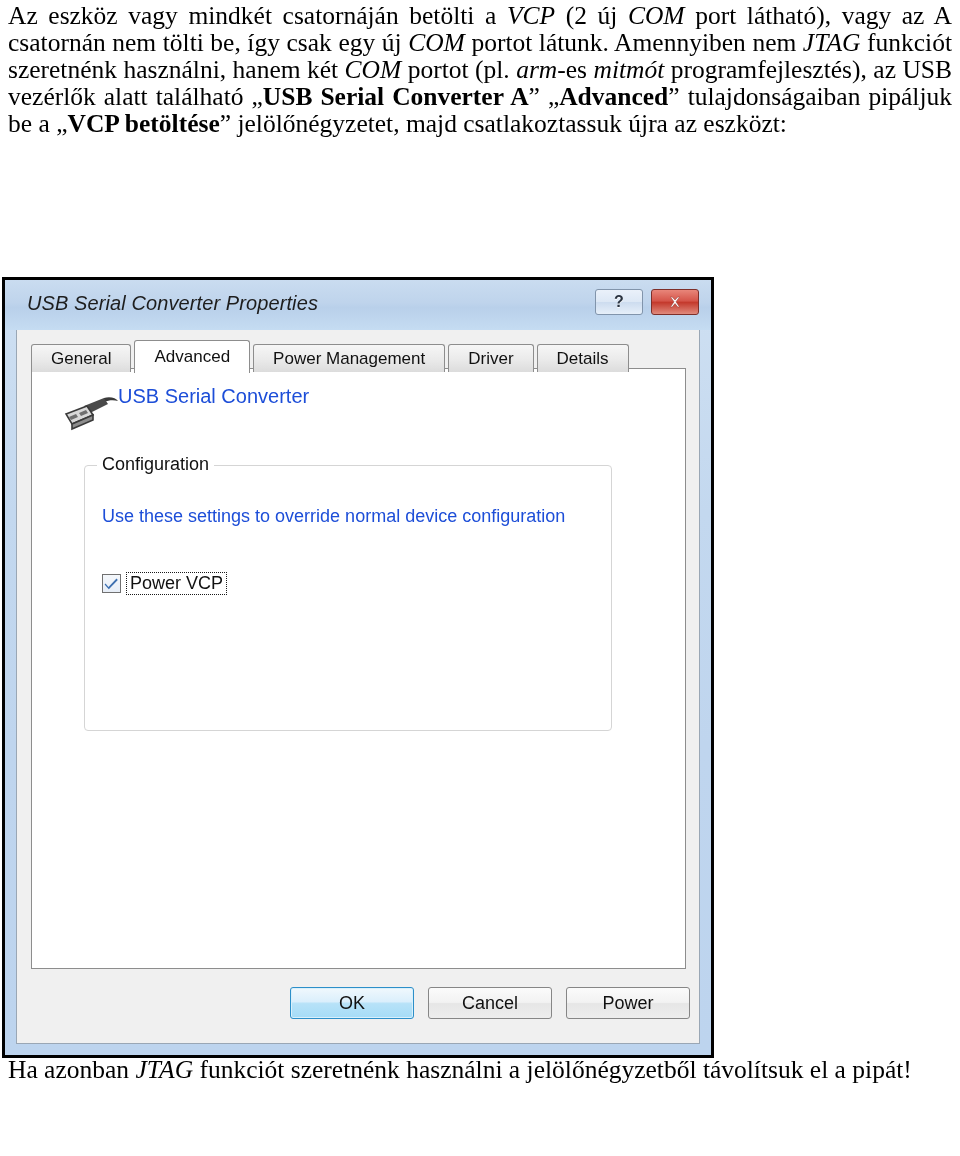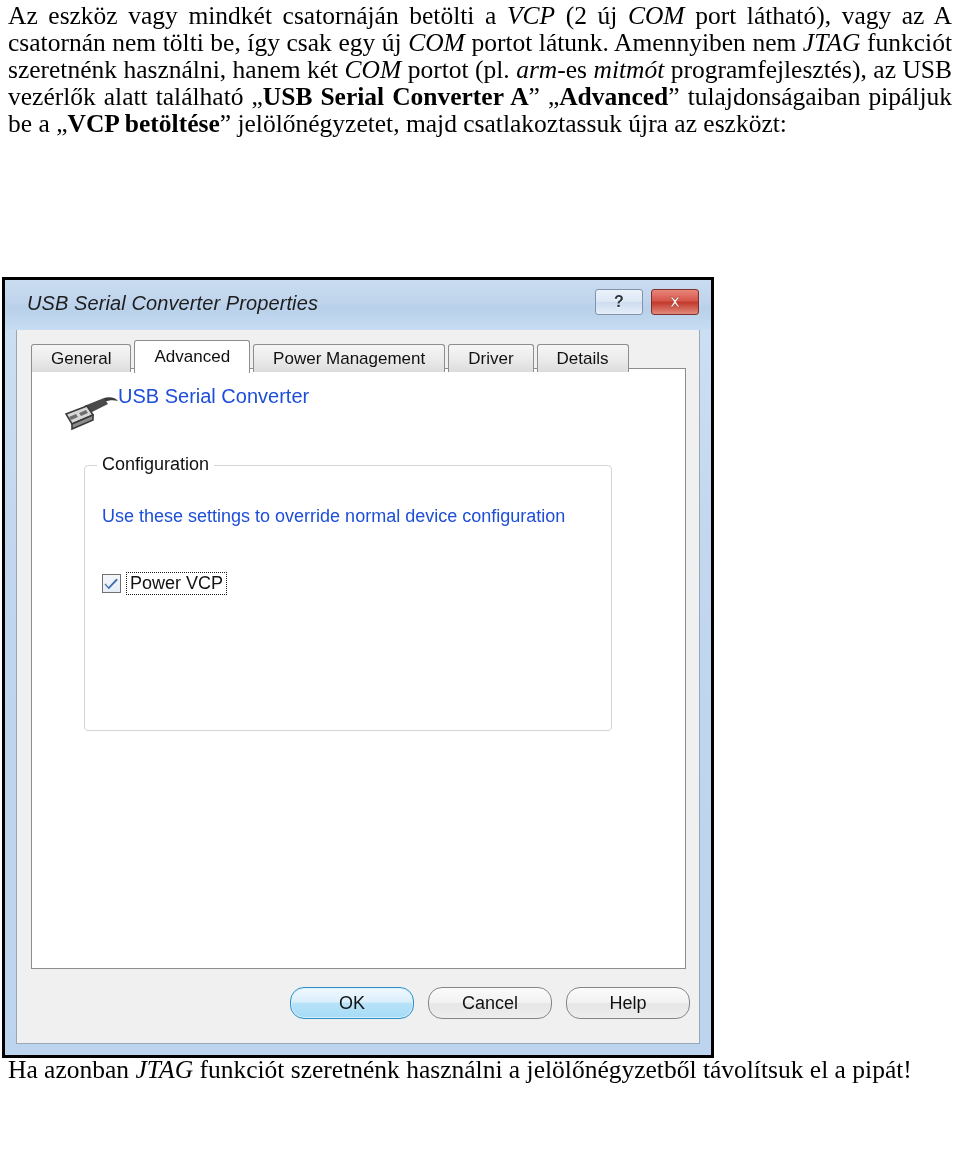--- a/index.html
+++ b/index.html
@@ -250,21 +250,21 @@
     width: 684px;
     height: 60px;
   }
   .dlg-btn {
     position: absolute;
     top: 12px;
     width: 124px;
     height: 32px;
     box-sizing: border-box;
     border: 1px solid #868686;
-    border-radius: 14px;
+    border-radius: 3px;
     background: linear-gradient(to bottom, #fbfbfb 0%, #f2f2f2 48%, #e6e6e6 52%, #ededed 100%);
     font-family: "Liberation Sans", "DejaVu Sans", sans-serif;
     font-size: 18px;
     color: #111111;
     display: flex;
     align-items: center;
     justify-content: center;
   }
   .dlg-btn.default {
     border: 1px solid #2c8fc9;
@@ -347,21 +347,21 @@
       </div>
 
       <div id="button-row">
         <div class="dlg-btn default" id="ok-btn">
           <span>OK</span>
         </div>
         <div class="dlg-btn" id="cancel-btn">
           <span>Cancel</span>
         </div>
         <div class="dlg-btn" id="help-dlg-btn">
-          <span>Help</span>
+          <span>Power</span>
         </div>
       </div>
 
     </div>
   </div>
 </div>
 
 <div class="doc-text" id="para-bottom">Ha azonban <i>JTAG</i> funkciót szeretnénk használni a jelölőnégyzetből távolítsuk el a pipát!</div>
 
 </body></html>

